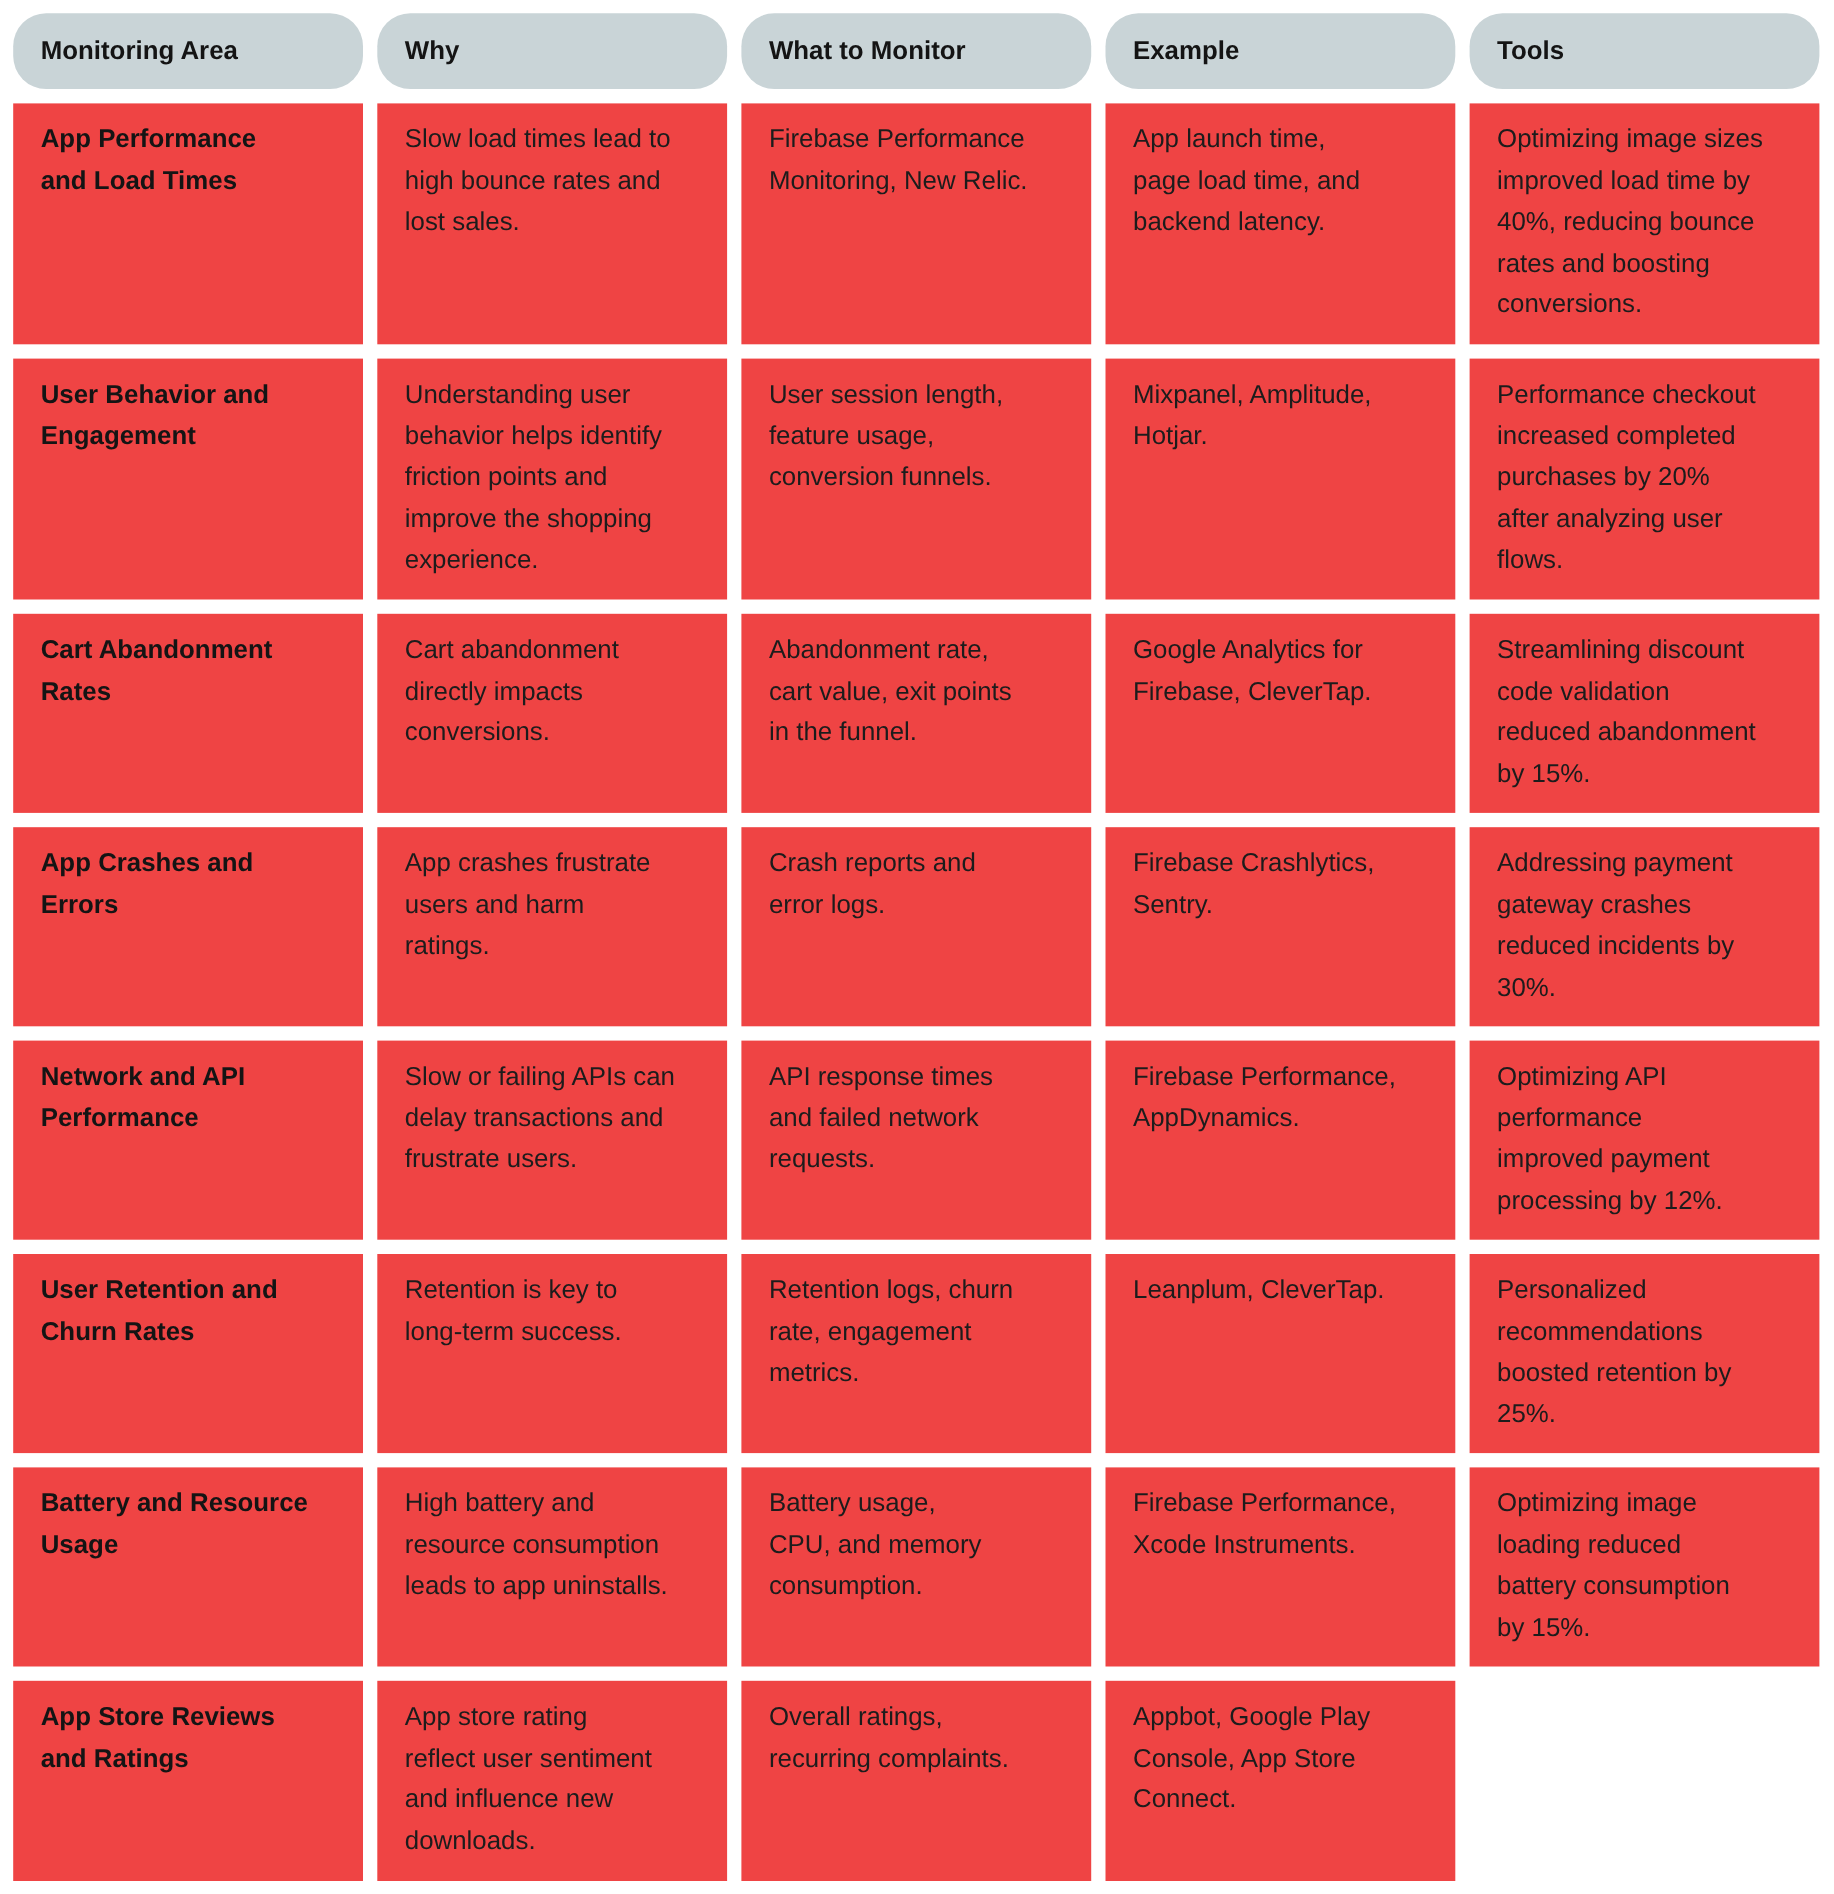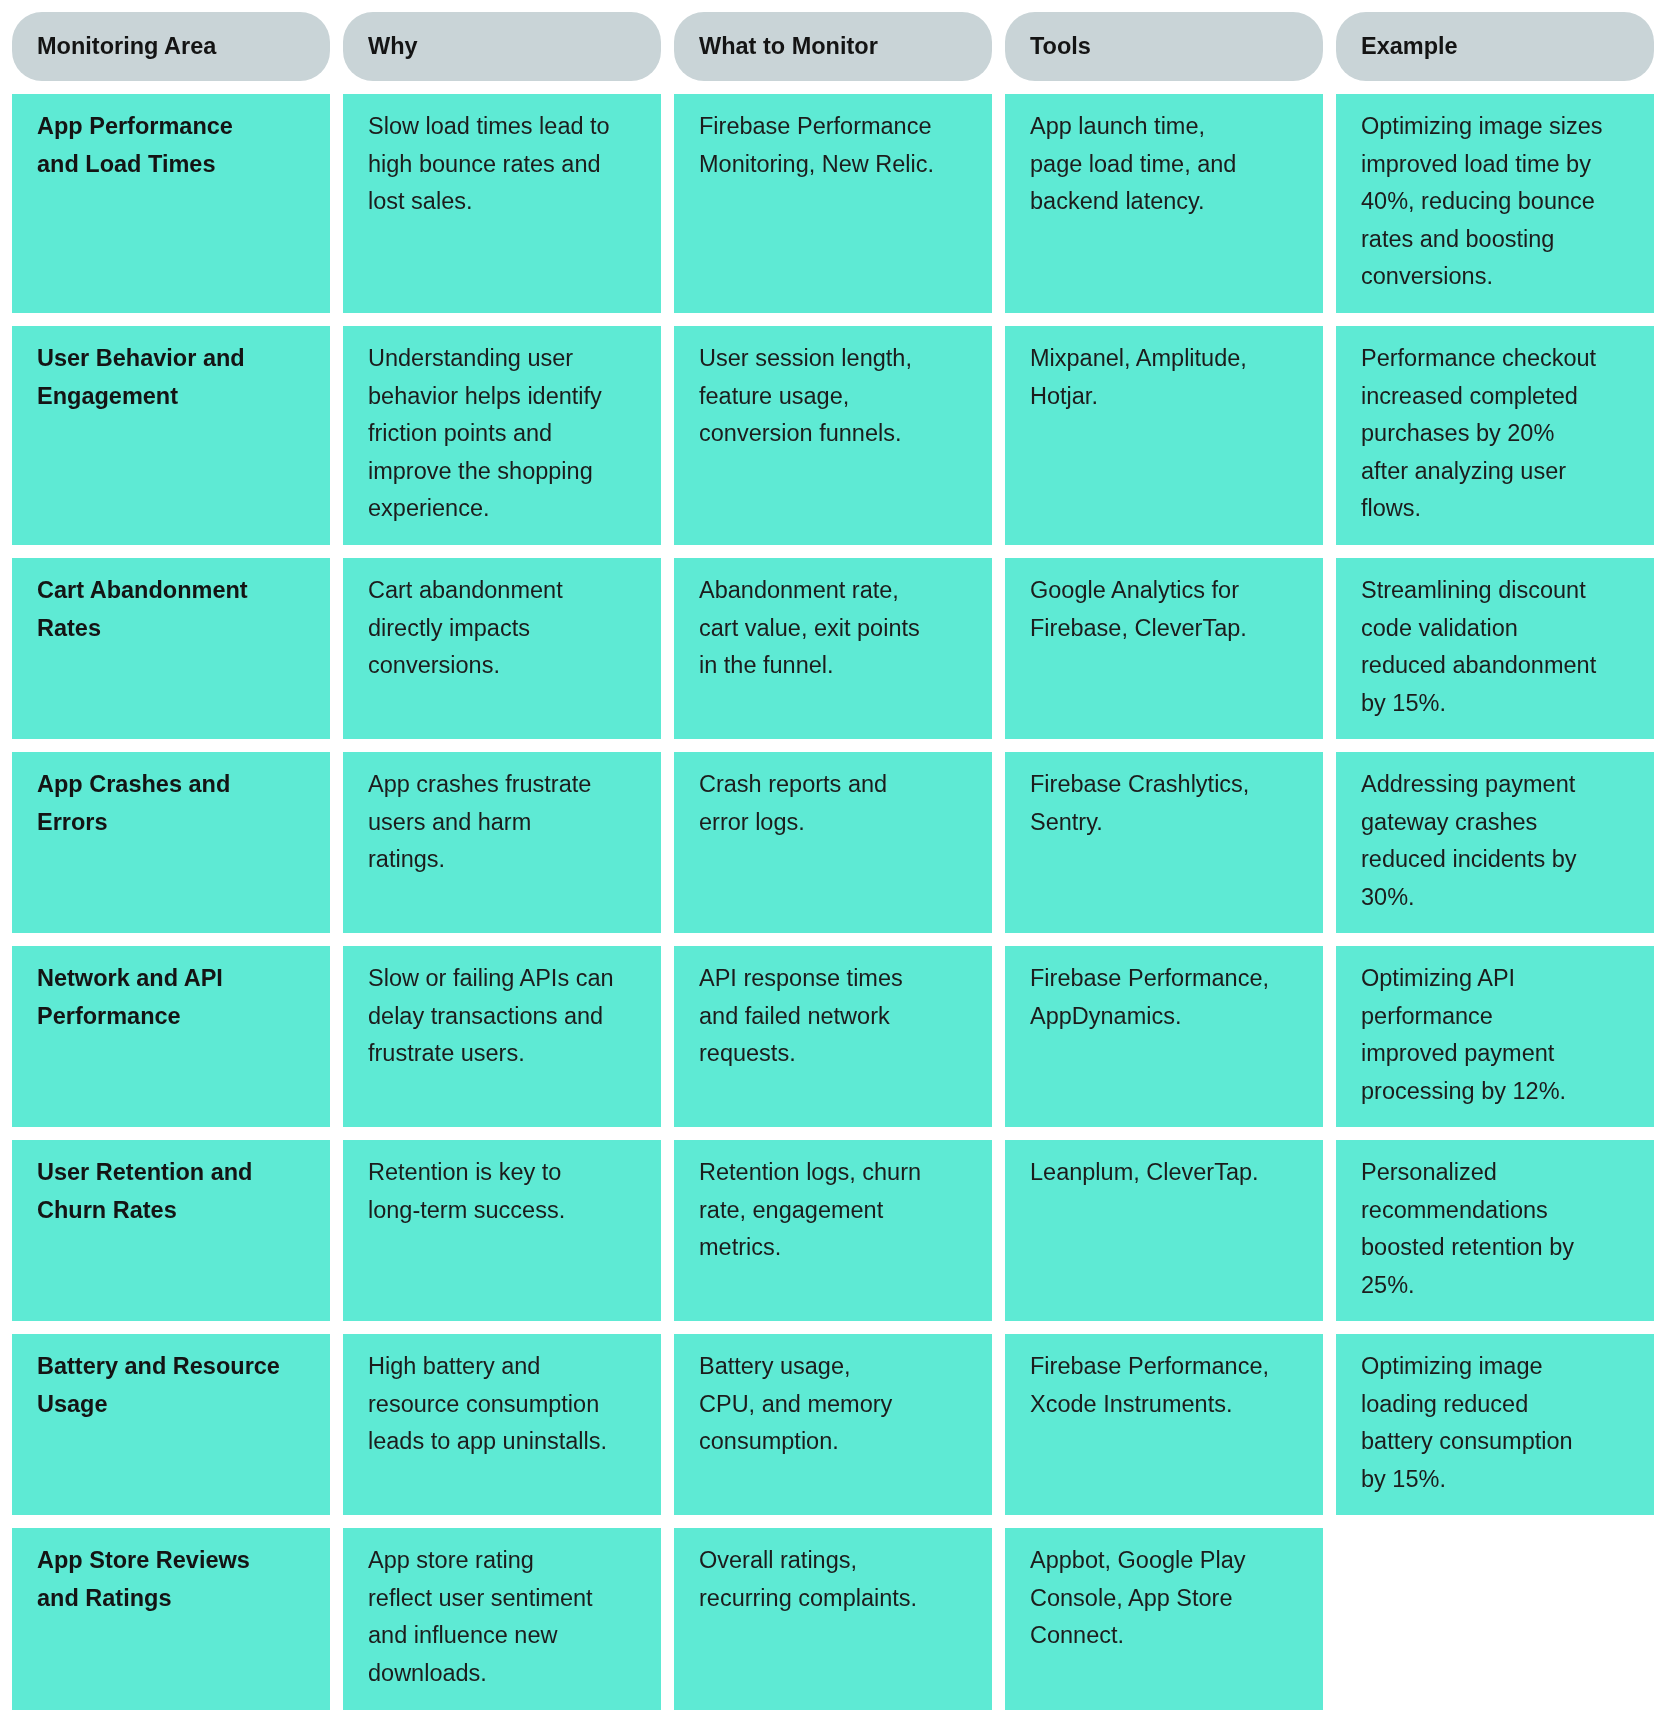--- a/index.html
+++ b/index.html
@@ -22,21 +22,21 @@
     width: 1643px;
     display: grid;
     grid-template-columns: 318px 318px 318px 318px 318px;
     column-gap: 13px;
     grid-template-rows: 69px 219px 219px 181px 181px 181px 181px 181px 182px;
     row-gap: 13px;
   }
   .cell {
     box-sizing: border-box;
     padding: 14px 14px 0 25px;
-    background: #5eead4;
+    background: #ef4444;
     font-size: 23.5px;
     line-height: 37.6px;
     overflow: hidden;
   }
   .cell.head {
     background: #c9d4d7;
     font-weight: bold;
     display: flex;
     align-items: center;
     padding-top: 0;
@@ -53,22 +53,22 @@
     white-space: nowrap;
   }
 </style>
 </head>
 <body>
 
 <div class="table" id="table">
   <div class="cell head">Monitoring Area</div>
   <div class="cell head">Why</div>
   <div class="cell head">What to Monitor</div>
+  <div class="cell head">Example</div>
   <div class="cell head">Tools</div>
-  <div class="cell head">Example</div>
 <div class="cell first">
       <span class="line">App Performance</span>
       <span class="line">and Load Times</span>
     </div>
     <div class="cell">
       <span class="line">Slow load times lead to</span>
       <span class="line">high bounce rates and</span>
       <span class="line">lost sales.</span>
     </div>
     <div class="cell">

